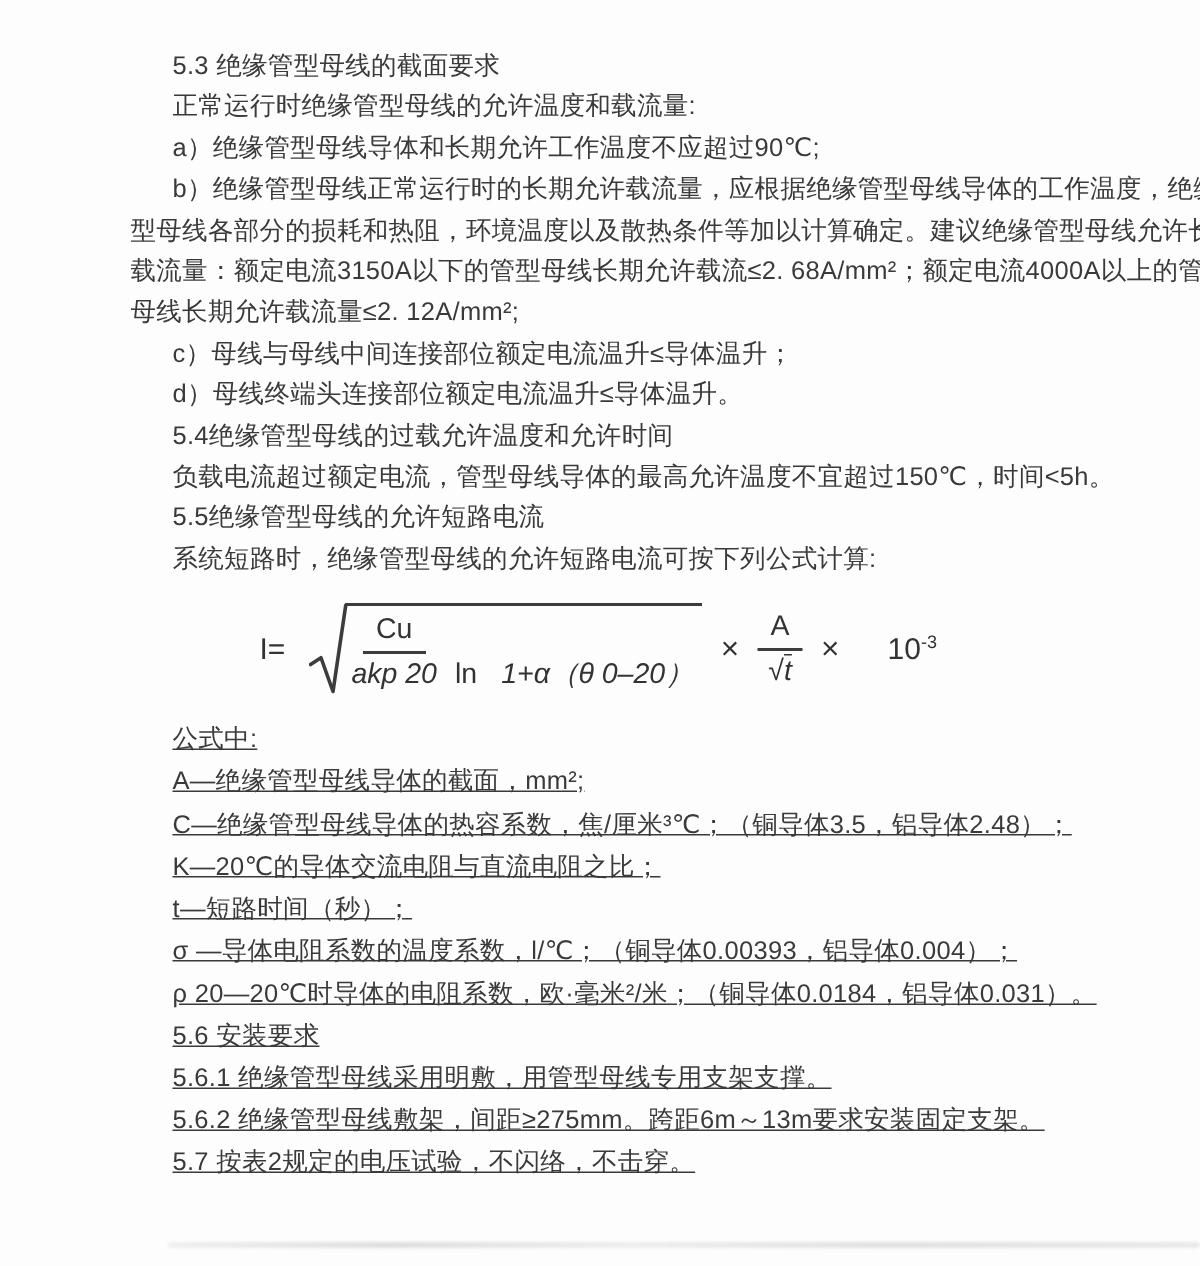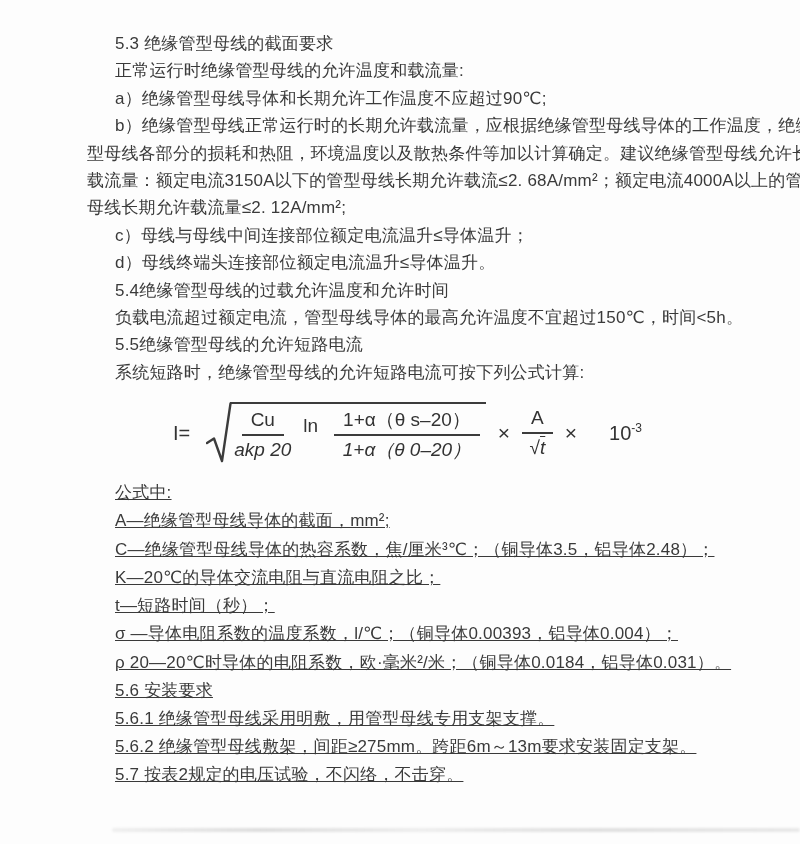--- a/index.html
+++ b/index.html
@@ -37,21 +37,21 @@
     margin: 14px 0 13px 86px;
     height: 66px;
     font-size: 19px;
     color: #333333;
   }
   .formula .lhs { margin-right: 16px; font-size: 20px; }
   .sqrt-group { display: flex; align-items: flex-start; }
   .sqrt-group svg { display: block; flex: 0 0 auto; }
   .radicand {
     display: inline-flex;
-    align-items: flex-start;
+    align-items: flex-end;
     border-top: 2px solid #3c3c3c;
     padding: 5px 6px 0 4px;
     margin-left: -2px;
   }
   .frac {
     display: inline-flex;
     flex-direction: column;
     align-items: center;
   }
   .frac .num {
@@ -112,21 +112,20 @@
       <svg width="26" height="62" viewBox="0 0 26 62">
         <polyline points="1,41 8,36.5 16,59 24.5,1.5" fill="none" stroke="#3c3c3c" stroke-width="2.4" stroke-linejoin="round" stroke-linecap="round"></polyline>
       </svg>
       <span class="radicand">
         <span class="frac">
           <span class="num">Cu</span>
           <span class="den">akp 20</span>
         </span>
         <span class="log-op">ln</span>
         <span class="frac">
-          <span class="num">1+α（θ s–20）</span>
           <span class="den">1+α（θ 0–20）</span>
         </span>
       </span>
     </span>
 
     <span class="times">×</span>
 
     <span class="frac">
       <span class="num">A</span>
       <span class="den"><span>√</span><span class="root-arg">t</span></span>

